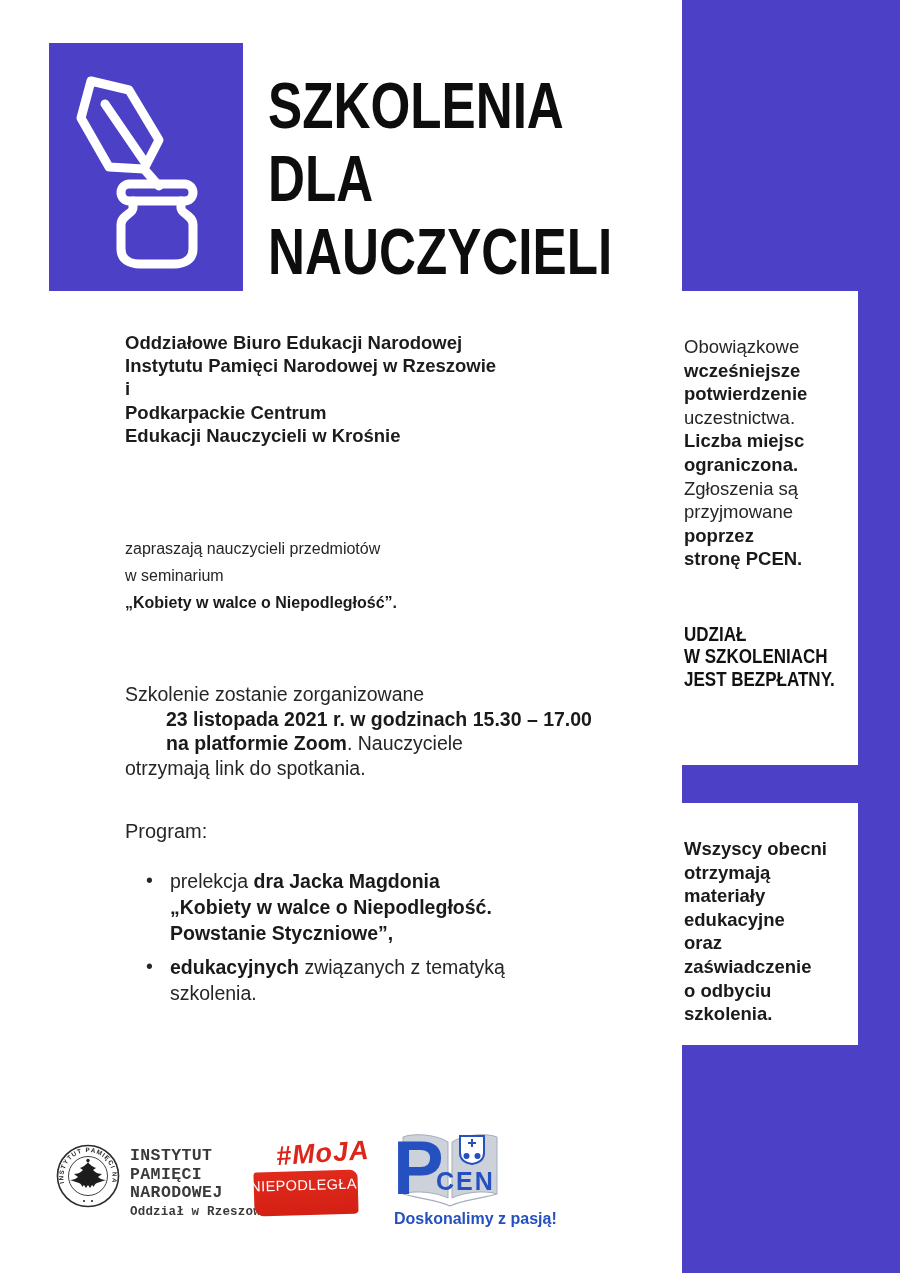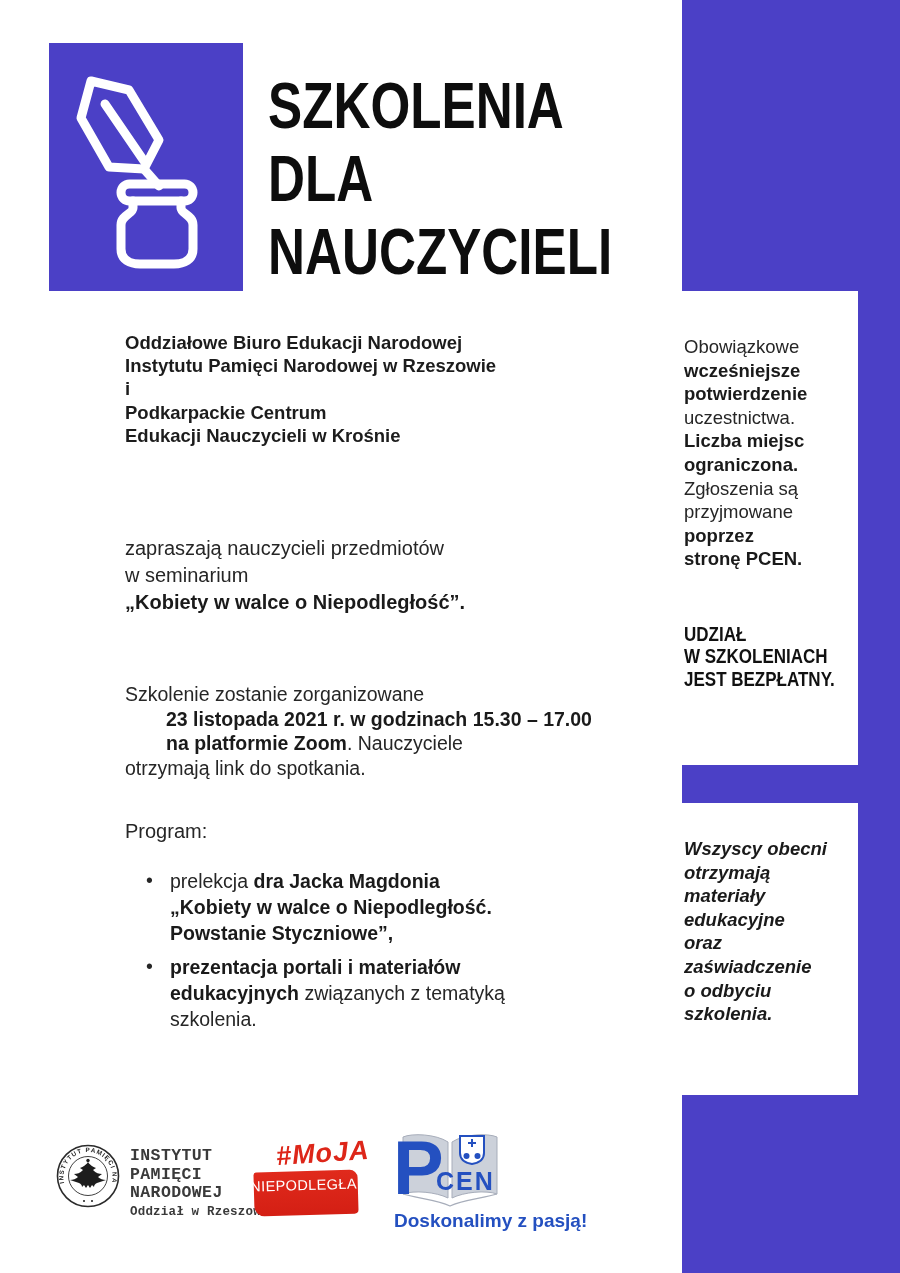--- a/index.html
+++ b/index.html
@@ -10,52 +10,52 @@
   .abs{position:absolute;}
   
   #band{left:682px;top:0;width:218px;height:1273px;background:#4b40c6;}
   
   #hero{left:49px;top:43px;width:194px;height:248px;background:#4b40c6;}
   
   #title{left:268px;top:70px;font-weight:bold;color:#0d0d0d;font-size:64px;line-height:73px;
          transform:scaleX(0.80);transform-origin:left top;white-space:nowrap;letter-spacing:0px;}
   
   .org{left:125px;top:331px;font-size:18.5px;font-weight:bold;line-height:23.2px;color:#1c1c1c;}
-  .invite{left:125px;top:535px;font-size:20px;line-height:27px;color:#262626;}
+  .invite{left:125px;top:535px;font-size:16px;line-height:27px;color:#262626;}
   .invite .b{font-weight:bold;color:#1a1a1a;}
   .sched{left:125px;top:682px;font-size:19.5px;line-height:24.6px;color:#262626;}
   .sched .b{font-weight:bold;color:#1a1a1a;margin-left:41px;}
   .program-h{left:125px;top:820px;font-size:20px;color:#262626;text-align:right;}
   #bullets{left:170px;top:869px;width:420px;font-size:19.5px;line-height:25.8px;color:#262626;}
   .bullet-item{position:relative;margin-bottom:9px;}
   .bullet-item .dot{position:absolute;left:-24px;top:-1px;}
   .bullet-item .b{font-weight:bold;color:#1a1a1a;}
   
   .wbox{background:#ffffff;}
   #wbox1{left:650px;top:291px;width:208px;height:474px;padding:44px 0 0 34px;box-sizing:border-box;}
-  #wbox2{left:650px;top:803px;width:208px;height:292px;padding:34px 0 0 34px;box-sizing:border-box;font-style:italic;}
+  #wbox2{left:650px;top:803px;width:208px;height:242px;padding:34px 0 0 34px;box-sizing:border-box;}
   .side-lines{font-size:18.5px;line-height:23.6px;color:#262626;}
   .side-lines .b{font-weight:bold;color:#1a1a1a;}
   #free{margin-top:52px;font-size:20px;font-weight:bold;line-height:22.5px;color:#111;
         transform:scaleX(0.85);transform-origin:left top;white-space:nowrap;}
   #wbox2 .side-lines{font-weight:bold;color:#1a1a1a;}
   
   #ipn-seal{left:56px;top:1144px;width:64px;height:64px;}
   #ipn-text{left:130px;top:1147px;font-weight:bold;color:#3a3a3a;font-size:16.5px;line-height:18.5px;letter-spacing:0.4px;font-family:Liberation Mono, monospace;}
   #ipn-sub{font-size:12.5px;letter-spacing:0.2px;color:#3a3a3a;}
   #moja{left:252px;top:1138px;width:112px;height:84px;}
   #moja-hash{position:absolute;left:24px;top:0px;color:#dd2619;font-size:27px;font-weight:bold;
              font-style:italic;letter-spacing:1px;transform:rotate(-4deg);white-space:nowrap;}
   #moja-block{position:absolute;left:2px;top:33px;width:104px;height:44px;
               background:linear-gradient(#e02a1c,#d41f14);color:#fff;font-size:14.5px;letter-spacing:0.4px;
               display:flex;align-items:flex-start;justify-content:center;padding-top:6px;box-sizing:border-box;
               transform:rotate(-1.6deg);border-radius:3px 8px 4px 10px;}
   #pcen{left:394px;top:1128px;width:108px;height:100px;}
   #pcen-tag{position:absolute;left:0;top:82px;width:108px;text-align:center;color:#2450c0;
-            font-weight:bold;font-size:19px;white-space:nowrap;}
+            font-weight:bold;font-size:16px;white-space:nowrap;}
   .nowrap{white-space:nowrap;}
 </style>
 </head>
 <body>
 
 <div id="poster">
 
   <div id="band" class="abs"></div>
 
   <div id="hero" class="abs">
@@ -101,21 +101,20 @@
 
   <div id="bullets" class="abs">
     <div class="bullet-item">
       <span class="dot">•</span>
       <div class="nowrap"><span>prelekcja </span><span class="b">dra Jacka Magdonia</span></div>
       <div class="b nowrap">„Kobiety w walce o Niepodległość.</div>
       <div class="b nowrap">Powstanie Styczniowe”,</div>
     </div>
     <div class="bullet-item">
       <span class="dot">•</span>
-      <div class="b nowrap">prezentacja portali i materiałów</div>
       <div class="nowrap"><span class="b">edukacyjnych</span><span> związanych z tematyką</span></div>
       <div class="nowrap">szkolenia.</div>
     </div>
   </div>
 
   <div id="wbox1" class="abs wbox">
     <div class="side-lines">
       <div>Obowiązkowe</div>
       <div class="b">wcześniejsze</div>
       <div class="b">potwierdzenie</div>

